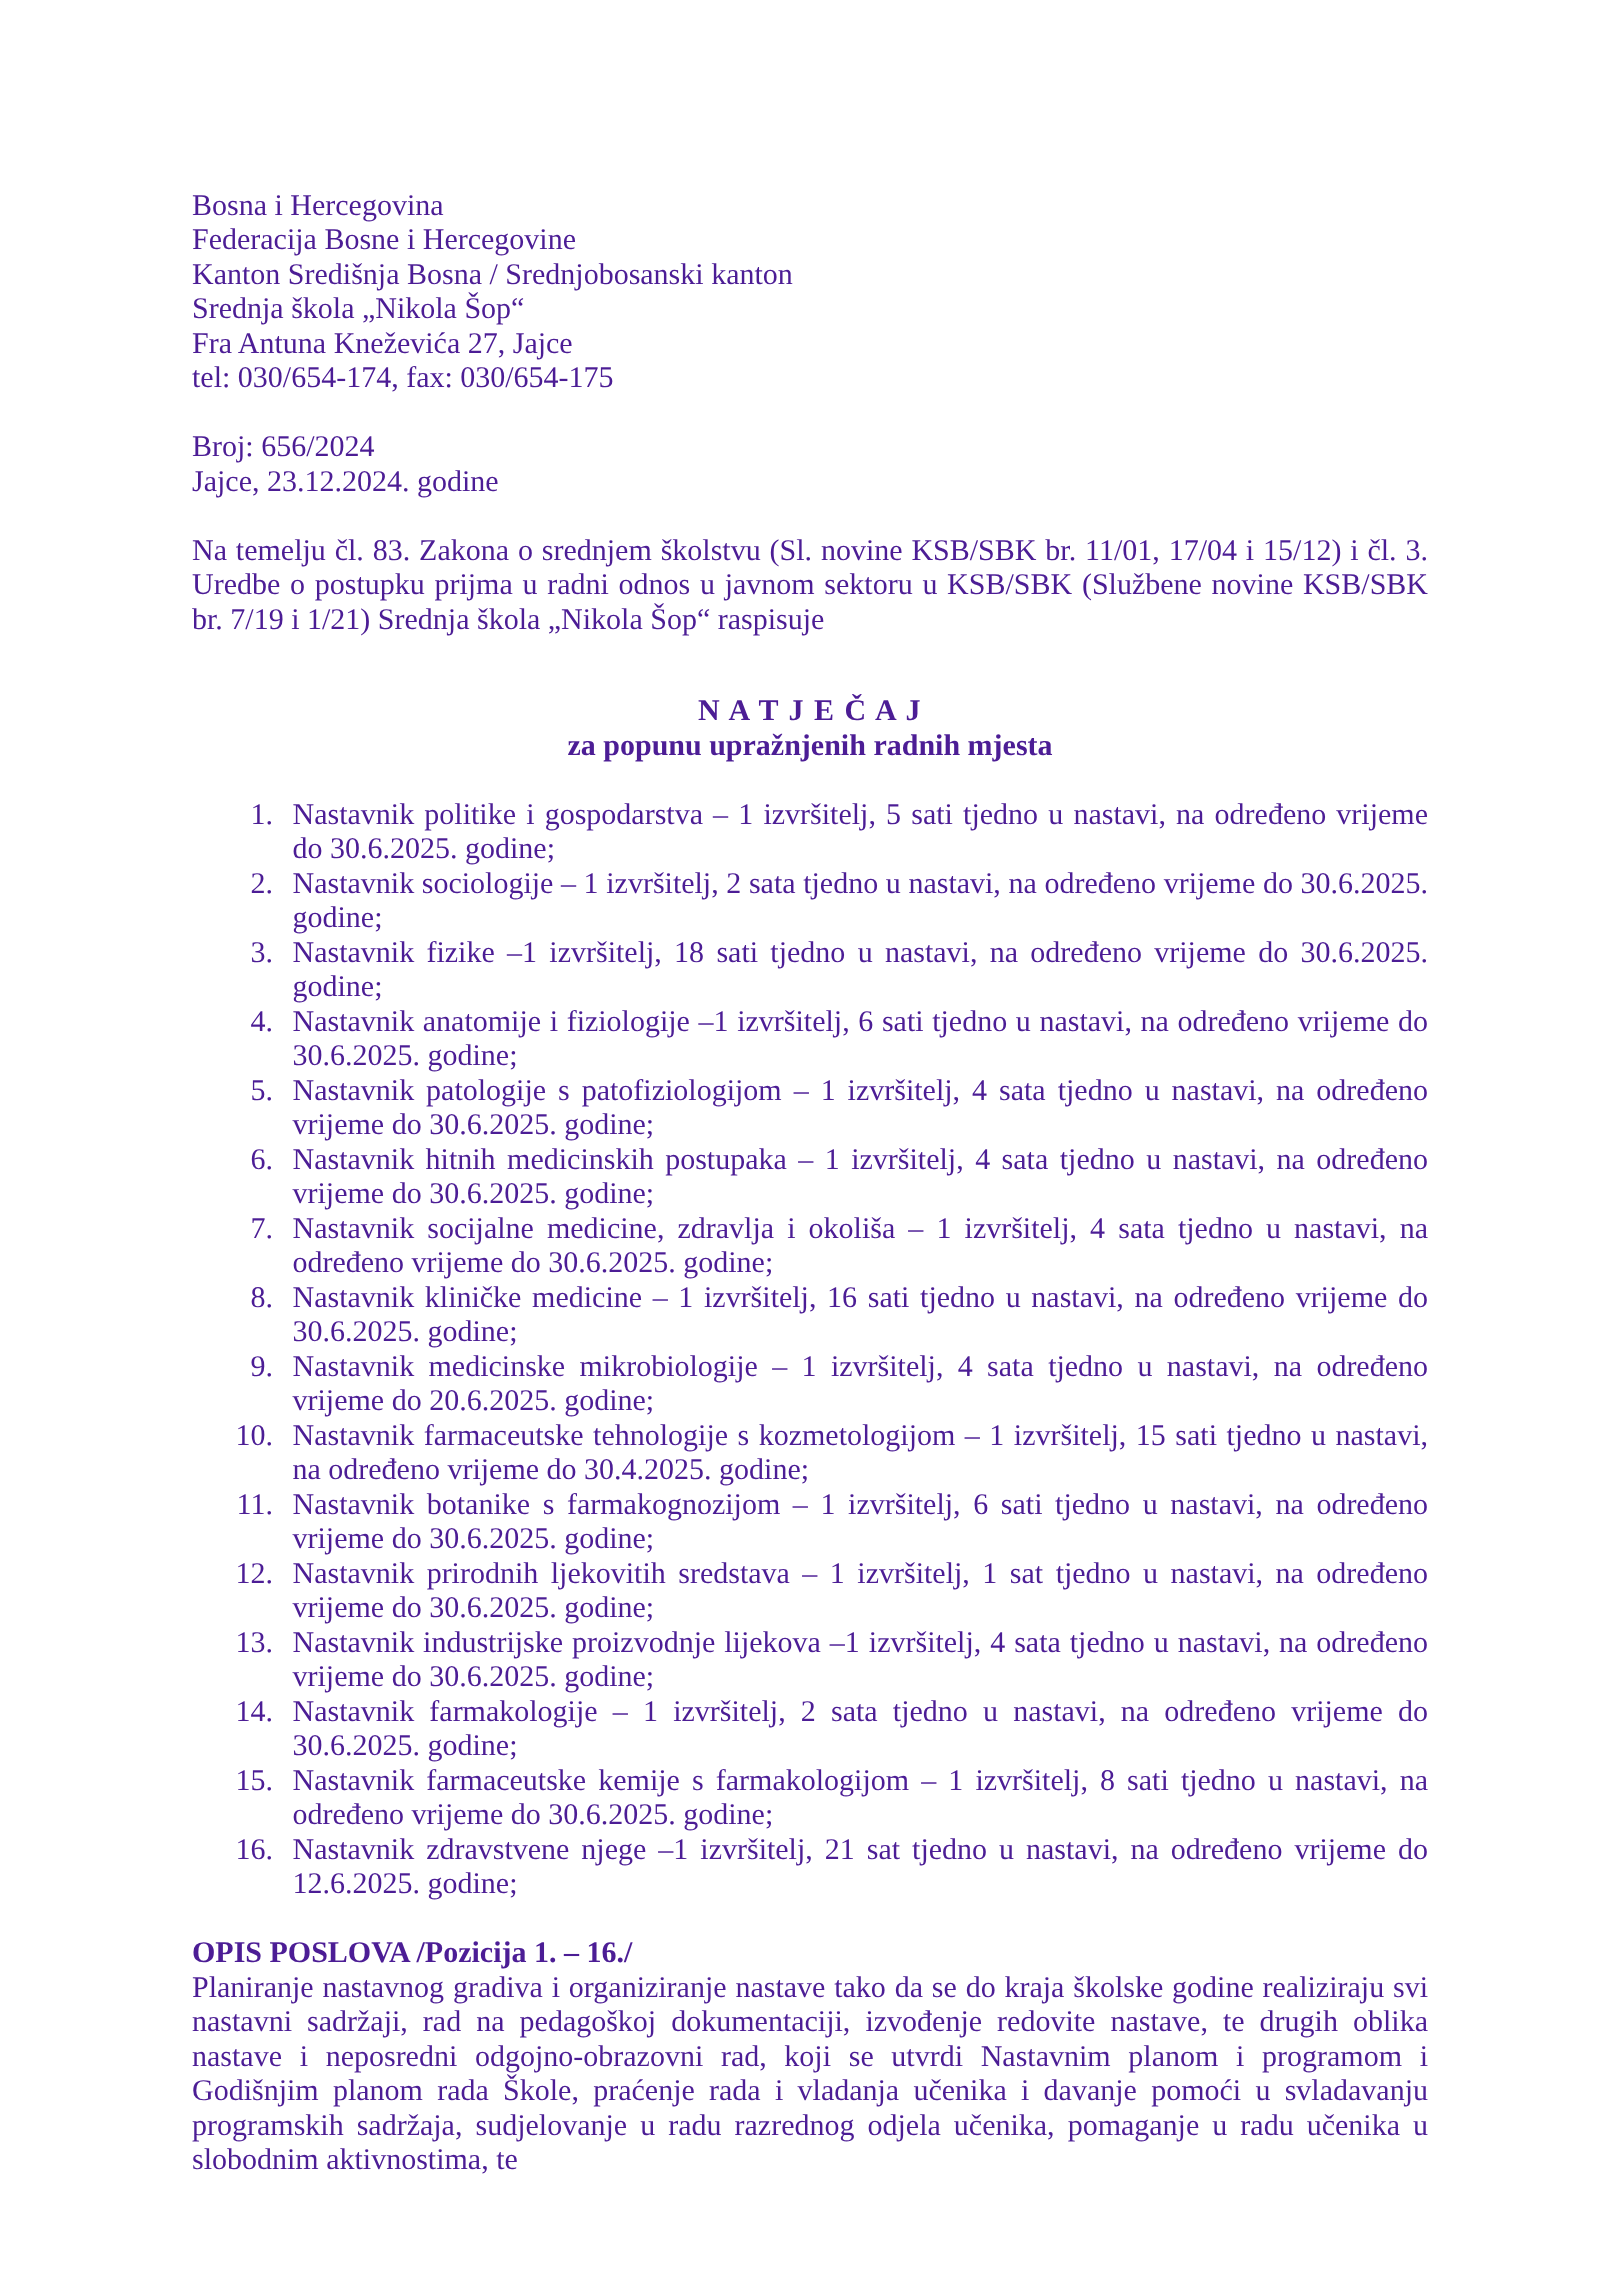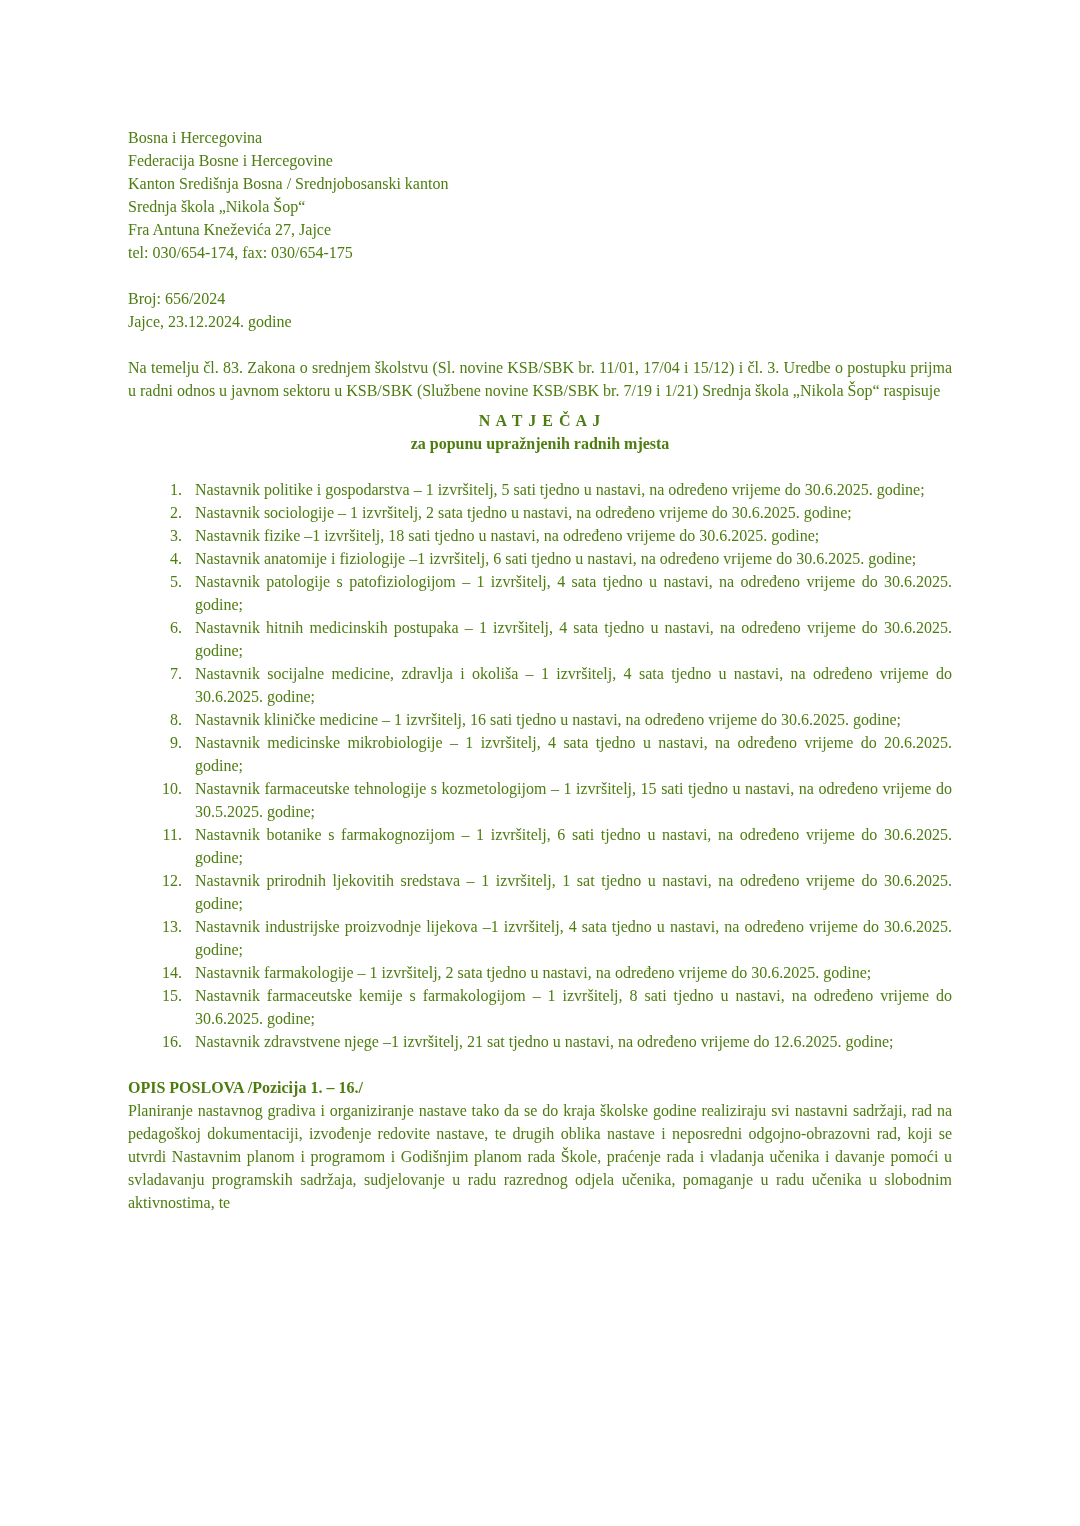--- a/index.html
+++ b/index.html
@@ -7,35 +7,35 @@
     padding: 0;
     background: #ffffff;
   }
   .page {
     position: relative;
     width: 1080px;
     height: 1526px;
     box-sizing: border-box;
     padding: 126px 128px 0 128px;
     background: #ffffff;
-    color: #4d7c0f;
+    color: #4c1d95;
     font-family: "Liberation Serif", "DejaVu Serif", serif;
-    font-size: 16px;
+    font-size: 20px;
     line-height: 23px;
     overflow: hidden;
   }
   .bold { font-weight: normal; }
   .letterhead div { white-space: nowrap; }
   .ref-block { margin-top: 23px; }
   .intro {
     margin: 23px 0 0 0;
     text-align: justify;
   }
   .title-block {
-    margin-top: 7px;
+    margin-top: 38px;
     text-align: center;
   }
   .doc-title {
     font-weight: bold;
     letter-spacing: 1px;
   }
   .doc-subtitle {
     font-weight: bold;
   }
   .vacancy-list {
@@ -121,21 +121,21 @@
     <li>
       <span class="num">8.</span>
       <span class="item-text">Nastavnik kliničke medicine – 1 izvršitelj, 16 sati tjedno u nastavi, na određeno vrijeme do 30.6.2025. godine;</span>
     </li>
     <li>
       <span class="num">9.</span>
       <span class="item-text">Nastavnik medicinske mikrobiologije – 1 izvršitelj, 4 sata tjedno u nastavi, na određeno vrijeme do 20.6.2025. godine;</span>
     </li>
     <li>
       <span class="num">10.</span>
-      <span class="item-text">Nastavnik farmaceutske tehnologije s kozmetologijom – 1 izvršitelj, 15 sati tjedno u nastavi, na određeno vrijeme do 30.5.2025. godine;</span>
+      <span class="item-text">Nastavnik farmaceutske tehnologije s kozmetologijom – 1 izvršitelj, 15 sati tjedno u nastavi, na određeno vrijeme do 30.4.2025. godine;</span>
     </li>
     <li>
       <span class="num">11.</span>
       <span class="item-text">Nastavnik botanike s farmakognozijom – 1 izvršitelj, 6 sati tjedno u nastavi, na određeno vrijeme do 30.6.2025. godine;</span>
     </li>
     <li>
       <span class="num">12.</span>
       <span class="item-text">Nastavnik prirodnih ljekovitih sredstava – 1 izvršitelj, 1 sat tjedno u nastavi, na određeno vrijeme do 30.6.2025. godine;</span>
     </li>
     <li>

